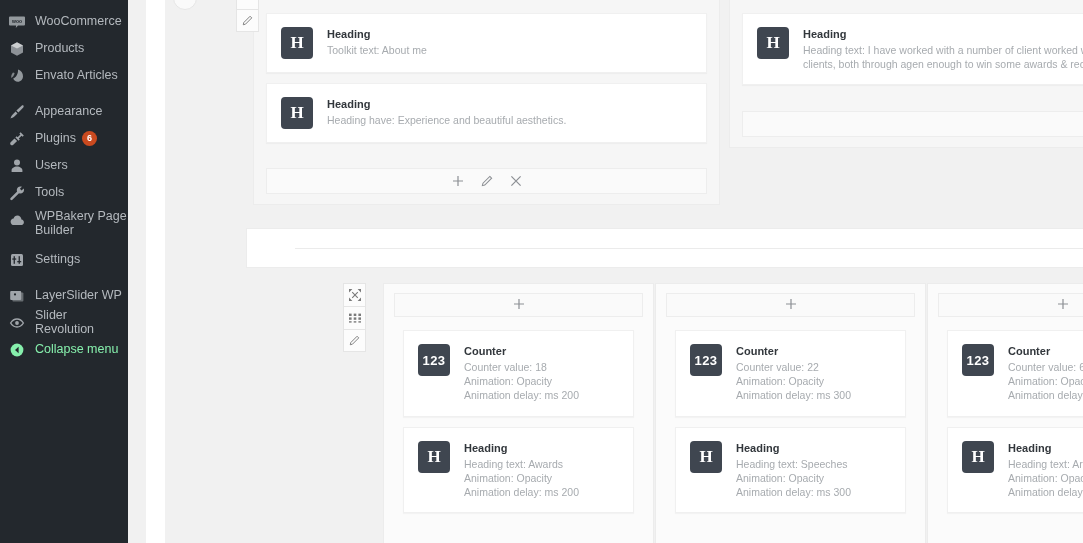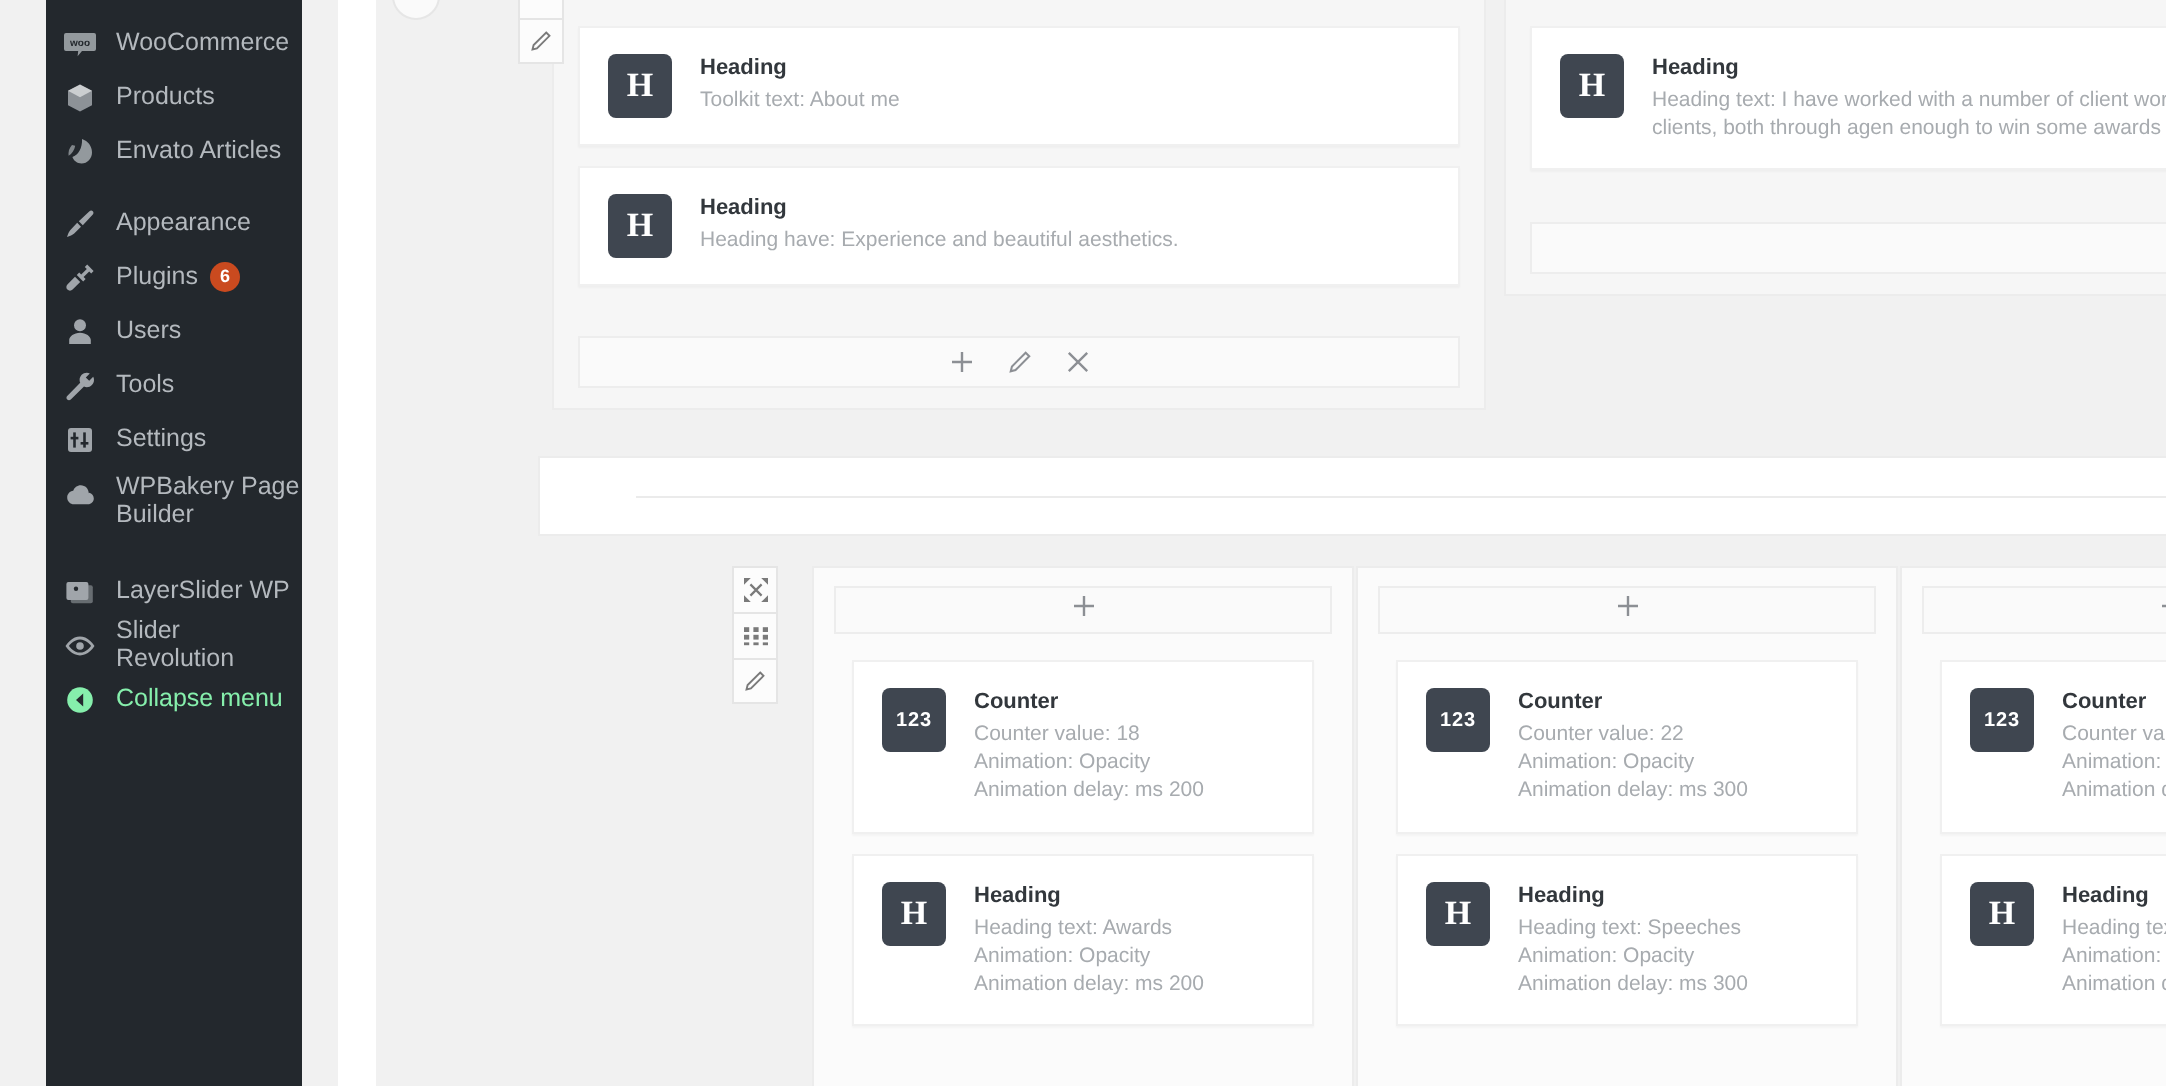--- a/index.html
+++ b/index.html
@@ -3,21 +3,21 @@
 <meta charset="utf-8">
 <style>
   * { box-sizing: border-box; margin: 0; padding: 0; }
   html, body {
     width: 1083px; height: 543px;
     overflow: hidden;
     background: #f1f1f1;
     font-family: "Liberation Sans", sans-serif;
     -webkit-font-smoothing: antialiased;
   }
-  .screen { position: relative; width: 1083px; height: 543px; display: flex; padding-left: 23px; }
+  .screen { position: relative; width: 1083px; height: 543px; display: flex; }
 
   
   .sidebar {
     width: 128px; height: 543px;
     background: #23282d;
     flex: 0 0 128px;
     padding-top: 8px;
     position: relative;
     z-index: 5;
   }
@@ -128,21 +128,21 @@
     background: #3f4650;
     color: #fff;
     display: flex; align-items: center; justify-content: center;
     margin-right: 14px;
     font-family: "Liberation Serif", serif;
     font-size: 17px;
     font-weight: bold;
   }
   .elem-icon.num {
     font-family: "Liberation Sans", sans-serif;
-    font-size: 10px;
+    font-size: 13px;
     font-weight: bold;
     letter-spacing: 0.4px;
   }
   .elem-body { flex: 1 1 auto; min-width: 0; padding-top: 1px; }
   .elem-title {
     font-size: 11px;
     font-weight: bold;
     color: #32373c;
     margin-bottom: 3px;
   }
@@ -257,40 +257,40 @@
 
     <div class="menu-item">
       <span class="mi-icon">
         <svg width="16" height="16" viewBox="0 0 16 16" fill="currentColor">
             <path d="M11.4 1.4c-2 0-3.6 1.6-3.6 3.6 0 .5.1 1 .3 1.4L1.6 13c-.5.5-.5 1.3 0 1.8.5.5 1.3.5 1.8 0l6.6-6.5c.4.2.9.3 1.4.3 2 0 3.6-1.6 3.6-3.6 0-.6-.1-1.1-.4-1.6l-2 2-1.7-1.7 2-2c-.5-.2-1-.3-1.5-.3z"></path>
           </svg>
       </span>
       <span class="mi-label">Tools</span>
     </div>
 
+    <div class="menu-item two-line">
+      <span class="mi-icon">
+        <svg width="16" height="16" viewBox="0 0 16 16" fill="currentColor">
+            <path d="M12.4 6.6c0-2.2-1.8-4-4-4-1.8 0-3.3 1.2-3.8 2.8C2.9 5.6 1.6 7 1.6 8.7c0 1.9 1.5 3.4 3.4 3.4h7c1.6 0 2.9-1.3 2.9-2.9 0-1.4-1-2.5-2.3-2.8z"></path>
+          </svg>
+      </span>
+      <span class="mi-label">WPBakery Page Builder</span>
+    </div>
+
     <div class="menu-item">
       <span class="mi-icon">
         <svg width="16" height="16" viewBox="0 0 16 16" fill="currentColor">
             <rect x="2" y="2" width="12" height="12" rx="1.5"></rect>
             <rect x="4.6" y="4.2" width="1.3" height="7.6" fill="#23282d"></rect>
             <rect x="3.3" y="6.4" width="3.9" height="1.3" fill="#23282d"></rect>
             <rect x="9.6" y="4.2" width="1.3" height="7.6" fill="#23282d"></rect>
             <rect x="8.3" y="9" width="3.9" height="1.3" fill="#23282d"></rect>
           </svg>
       </span>
       <span class="mi-label">Settings</span>
-    </div>
-
-    <div class="menu-item two-line">
-      <span class="mi-icon">
-        <svg width="16" height="16" viewBox="0 0 16 16" fill="currentColor">
-            <path d="M12.4 6.6c0-2.2-1.8-4-4-4-1.8 0-3.3 1.2-3.8 2.8C2.9 5.6 1.6 7 1.6 8.7c0 1.9 1.5 3.4 3.4 3.4h7c1.6 0 2.9-1.3 2.9-2.9 0-1.4-1-2.5-2.3-2.8z"></path>
-          </svg>
-      </span>
-      <span class="mi-label">WPBakery Page Builder</span>
     </div>
 
     <div class="menu-gap"></div>
 
     <div class="menu-item">
       <span class="mi-icon">
         <svg width="16" height="16" viewBox="0 0 16 16" fill="currentColor">
             <rect x="1.2" y="3" width="11" height="9" rx="1"></rect>
             <rect x="3.4" y="4.6" width="11" height="9" rx="1" opacity="0.55"></rect>
             <circle cx="6" cy="6.4" r="1.1" fill="#23282d"></circle>

